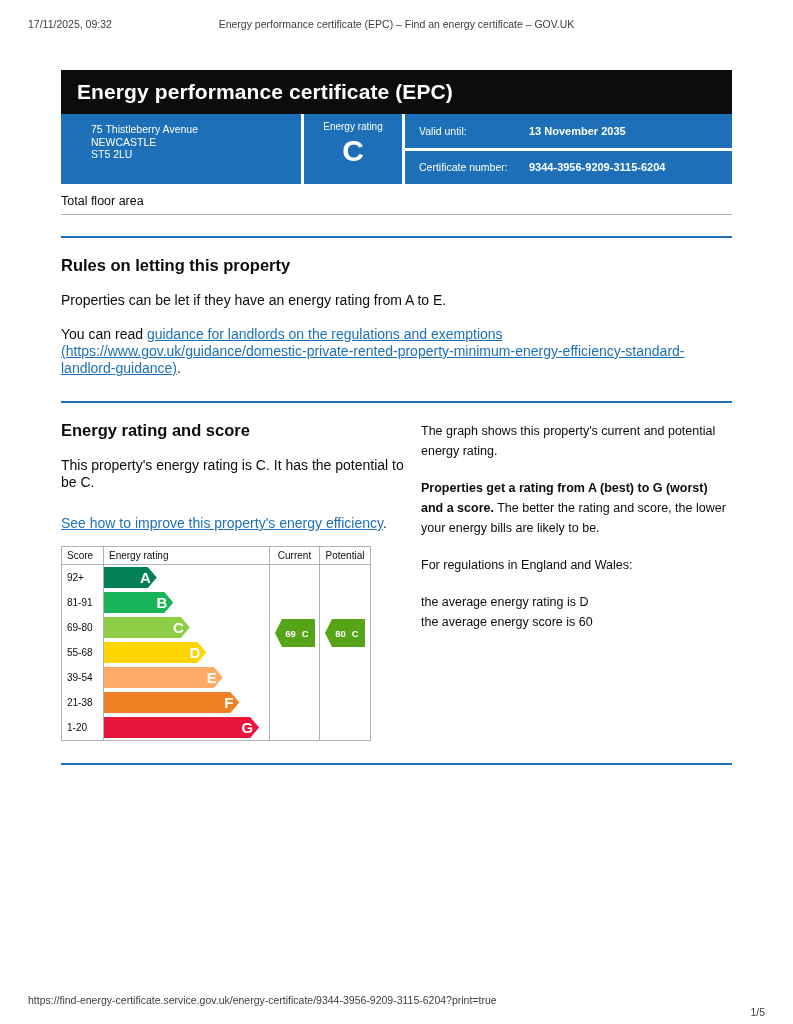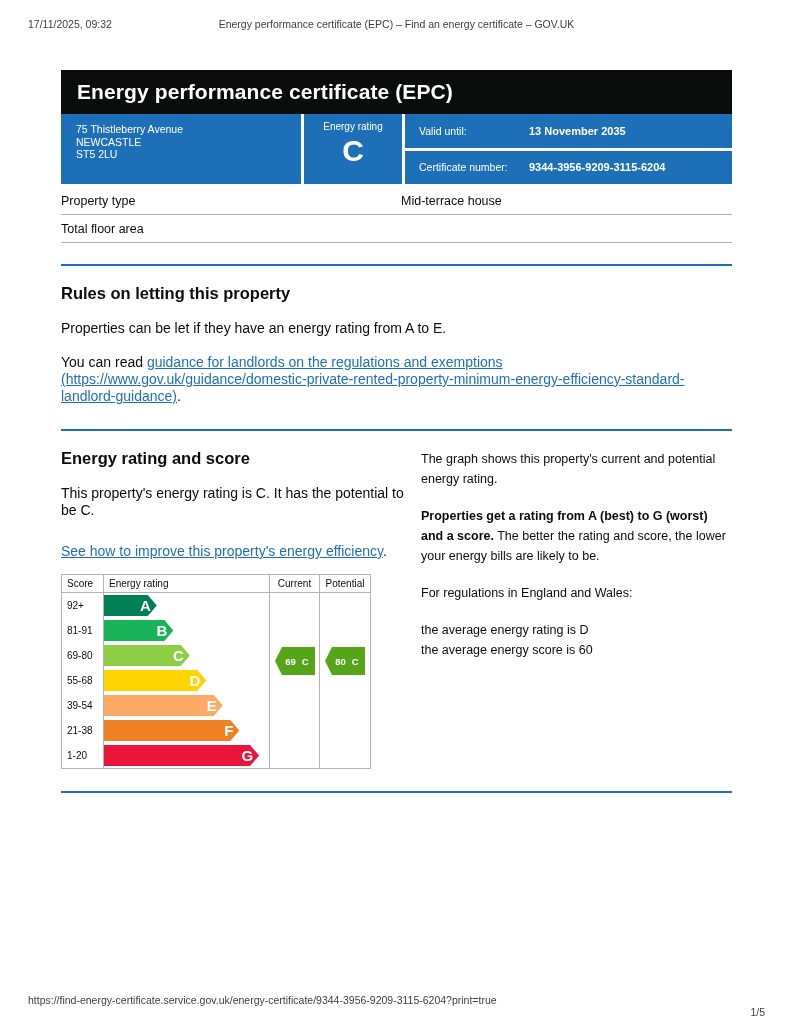--- a/index.html
+++ b/index.html
@@ -88,21 +88,21 @@
     display: flex;
     width: 100%;
     height: 70px;
     background: #1d70b8;
     color: #ffffff;
     border-bottom: 3px solid #ffffff;
     box-sizing: content-box;
   }
   .summary-address {
     width: 243px;
-    padding: 9px 10px 0 15px;
+    padding: 9px 10px 0 30px;
     box-sizing: border-box;
     font-size: 10.5px;
     line-height: 12.5px;
     border-right: 3px solid #ffffff;
   }
   .summary-address div { white-space: nowrap; }
 
   .summary-rating {
     width: 101px;
     box-sizing: border-box;
@@ -337,24 +337,20 @@
       </div>
       <div class="summary-row">
         <div class="k">Certificate number:</div>
         <div class="v">9344-3956-9209-3115-6204</div>
       </div>
     </div>
   </div>
 
   <div>
     <div class="detail-row">
-      <div class="k">Property type</div>
-      <div class="v">Mid-terrace house</div>
-    </div>
-    <div class="detail-row">
       <div class="k">Total floor area</div>
     </div>
   </div>
 
   <div class="divider"></div>
 
   <h2 class="section">Rules on letting this property</h2>
   <p class="body">Properties can be let if they have an energy rating from A to E.</p>
   <p class="body"><span>You can read </span><a class="link" href="#">guidance for landlords on the regulations and exemptions (https://www.gov.uk/guidance/domestic-private-rented-property-minimum-energy-efficiency-standard-landlord-guidance)</a><span>.</span></p>
 

